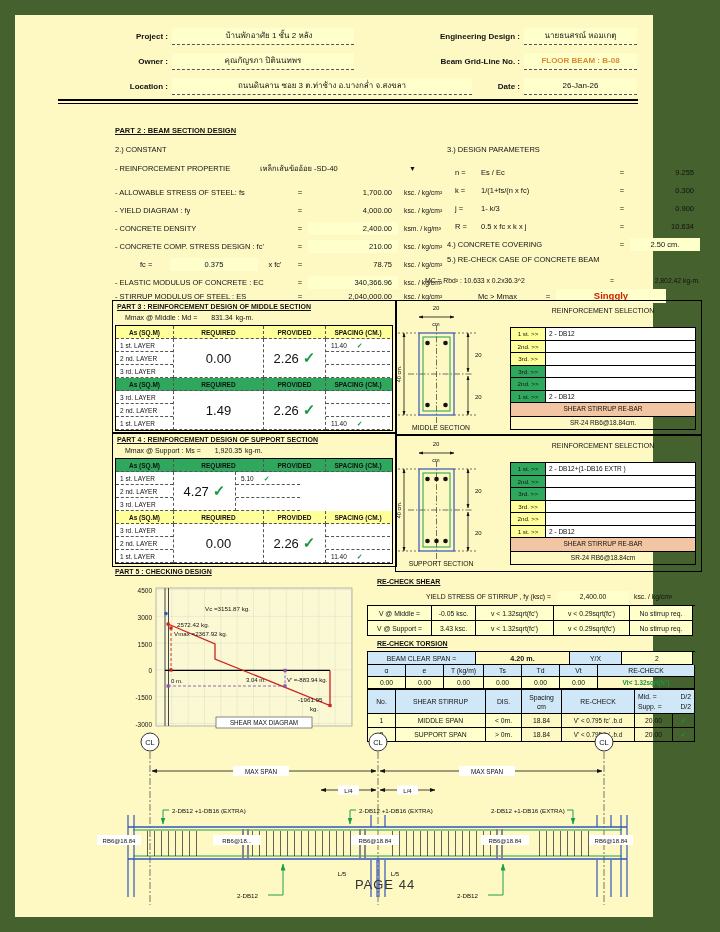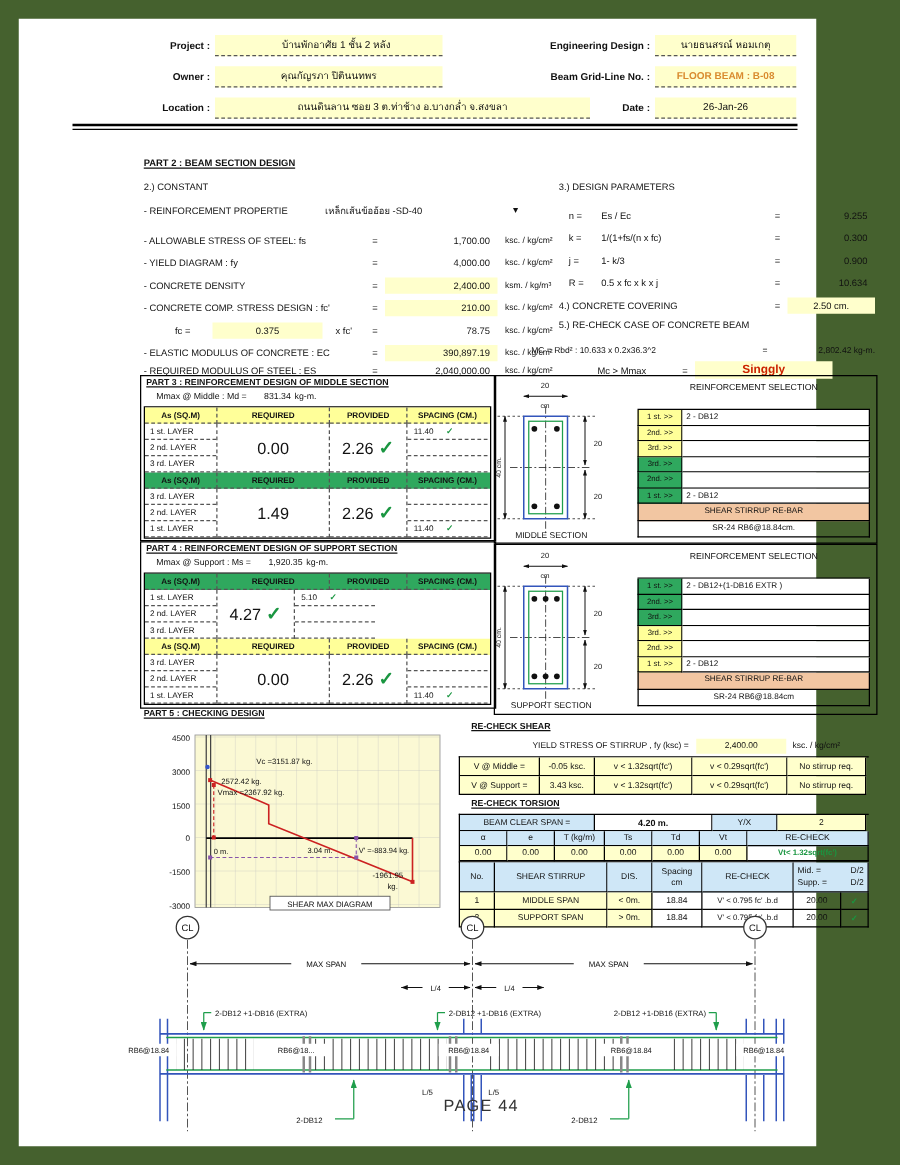--- a/index.html
+++ b/index.html
@@ -1,17 +1,17 @@
 <!DOCTYPE html>
 <html><head>
 <meta charset="utf-8">
 <style>
   html,body{margin:0;padding:0;}
   .frame{position:relative;width:720px;height:932px;background:#45612e;overflow:hidden;}
-  .page{position:absolute;left:15px;top:15px;width:638px;height:902px;background:#ffffff;
+  .page{position:absolute;left:15px;top:15px;width:638px;height:902px;background:#fef9c3;
         font-family:"Liberation Sans",sans-serif;color:#111;}
   .abs{position:absolute;}
   .b{font-weight:bold;}
   .u{text-decoration:underline;}
   .ctr{text-align:center;}
   .rt{text-align:right;}
   .flex{display:flex;align-items:center;}
   .yellow{background:#ffffcc;}
   .yhead{background:#ffff99;}
   .ghead{background:#2fa85e;}
@@ -119,25 +119,25 @@
       <span style="width:30px;">fc  =</span>
       <span class="yellow ctr" style="width:88px;height:13px;line-height:13px;">0.375</span>
       <span class="ctr" style="width:34px;">x fc'</span>
       <span class="eq">=</span>
       <span class="val">78.75</span>
       <span class="unit">ksc. / kg/cm²</span>
     </div>
     <div class="p2row" style="left:100px;top:260px;width:345px;">
       <span class="lab">- ELASTIC MODULUS OF CONCRETE : EC</span>
       <span class="eq">=</span>
-      <span class="val yellow">390,897.19</span>
+      <span class="val yellow">340,366.96</span>
       <span class="unit">ksc. / kg/cm²</span>
     </div>
     <div class="p2row" style="left:100px;top:274px;width:345px;">
-      <span class="lab">- REQUIRED MODULUS OF STEEL : ES</span>
+      <span class="lab">- STIRRUP MODULUS OF STEEL : ES</span>
       <span class="eq">=</span>
       <span class="val">2,040,000.00</span>
       <span class="unit">ksc. / kg/cm²</span>
     </div>
   </div>
 
   <div>
     <div class="abs" style="left:432px;top:130px;font-size:7.5px;">3.)  DESIGN PARAMETERS</div>
     <div class="p2row" style="left:440px;top:150px;width:245px;">
       <span style="width:26px;">n =</span>

